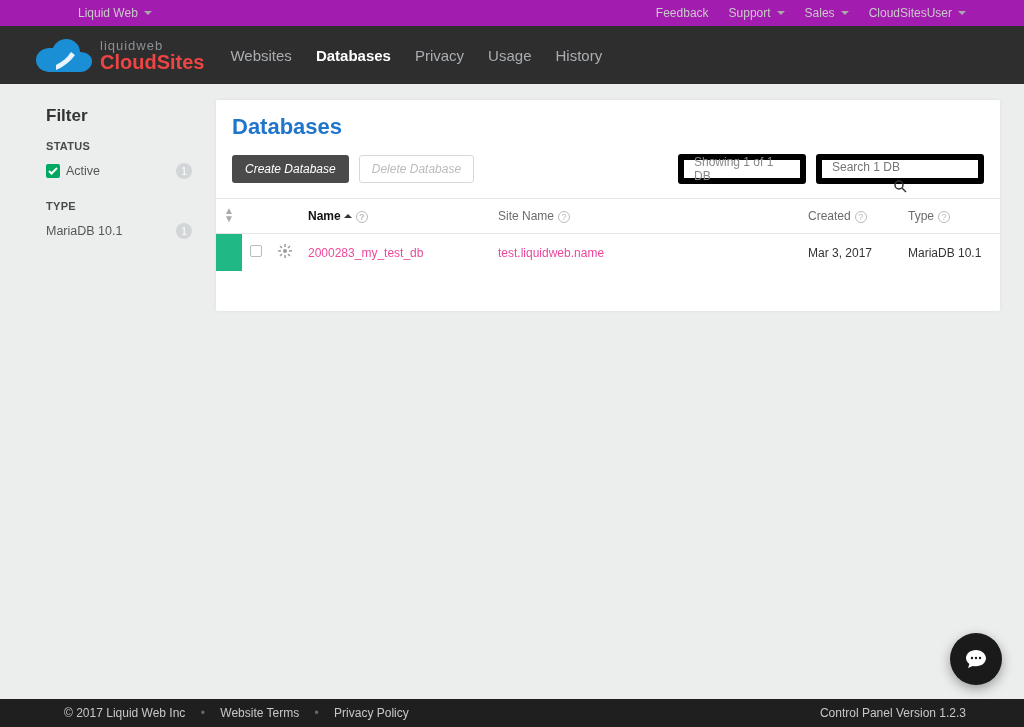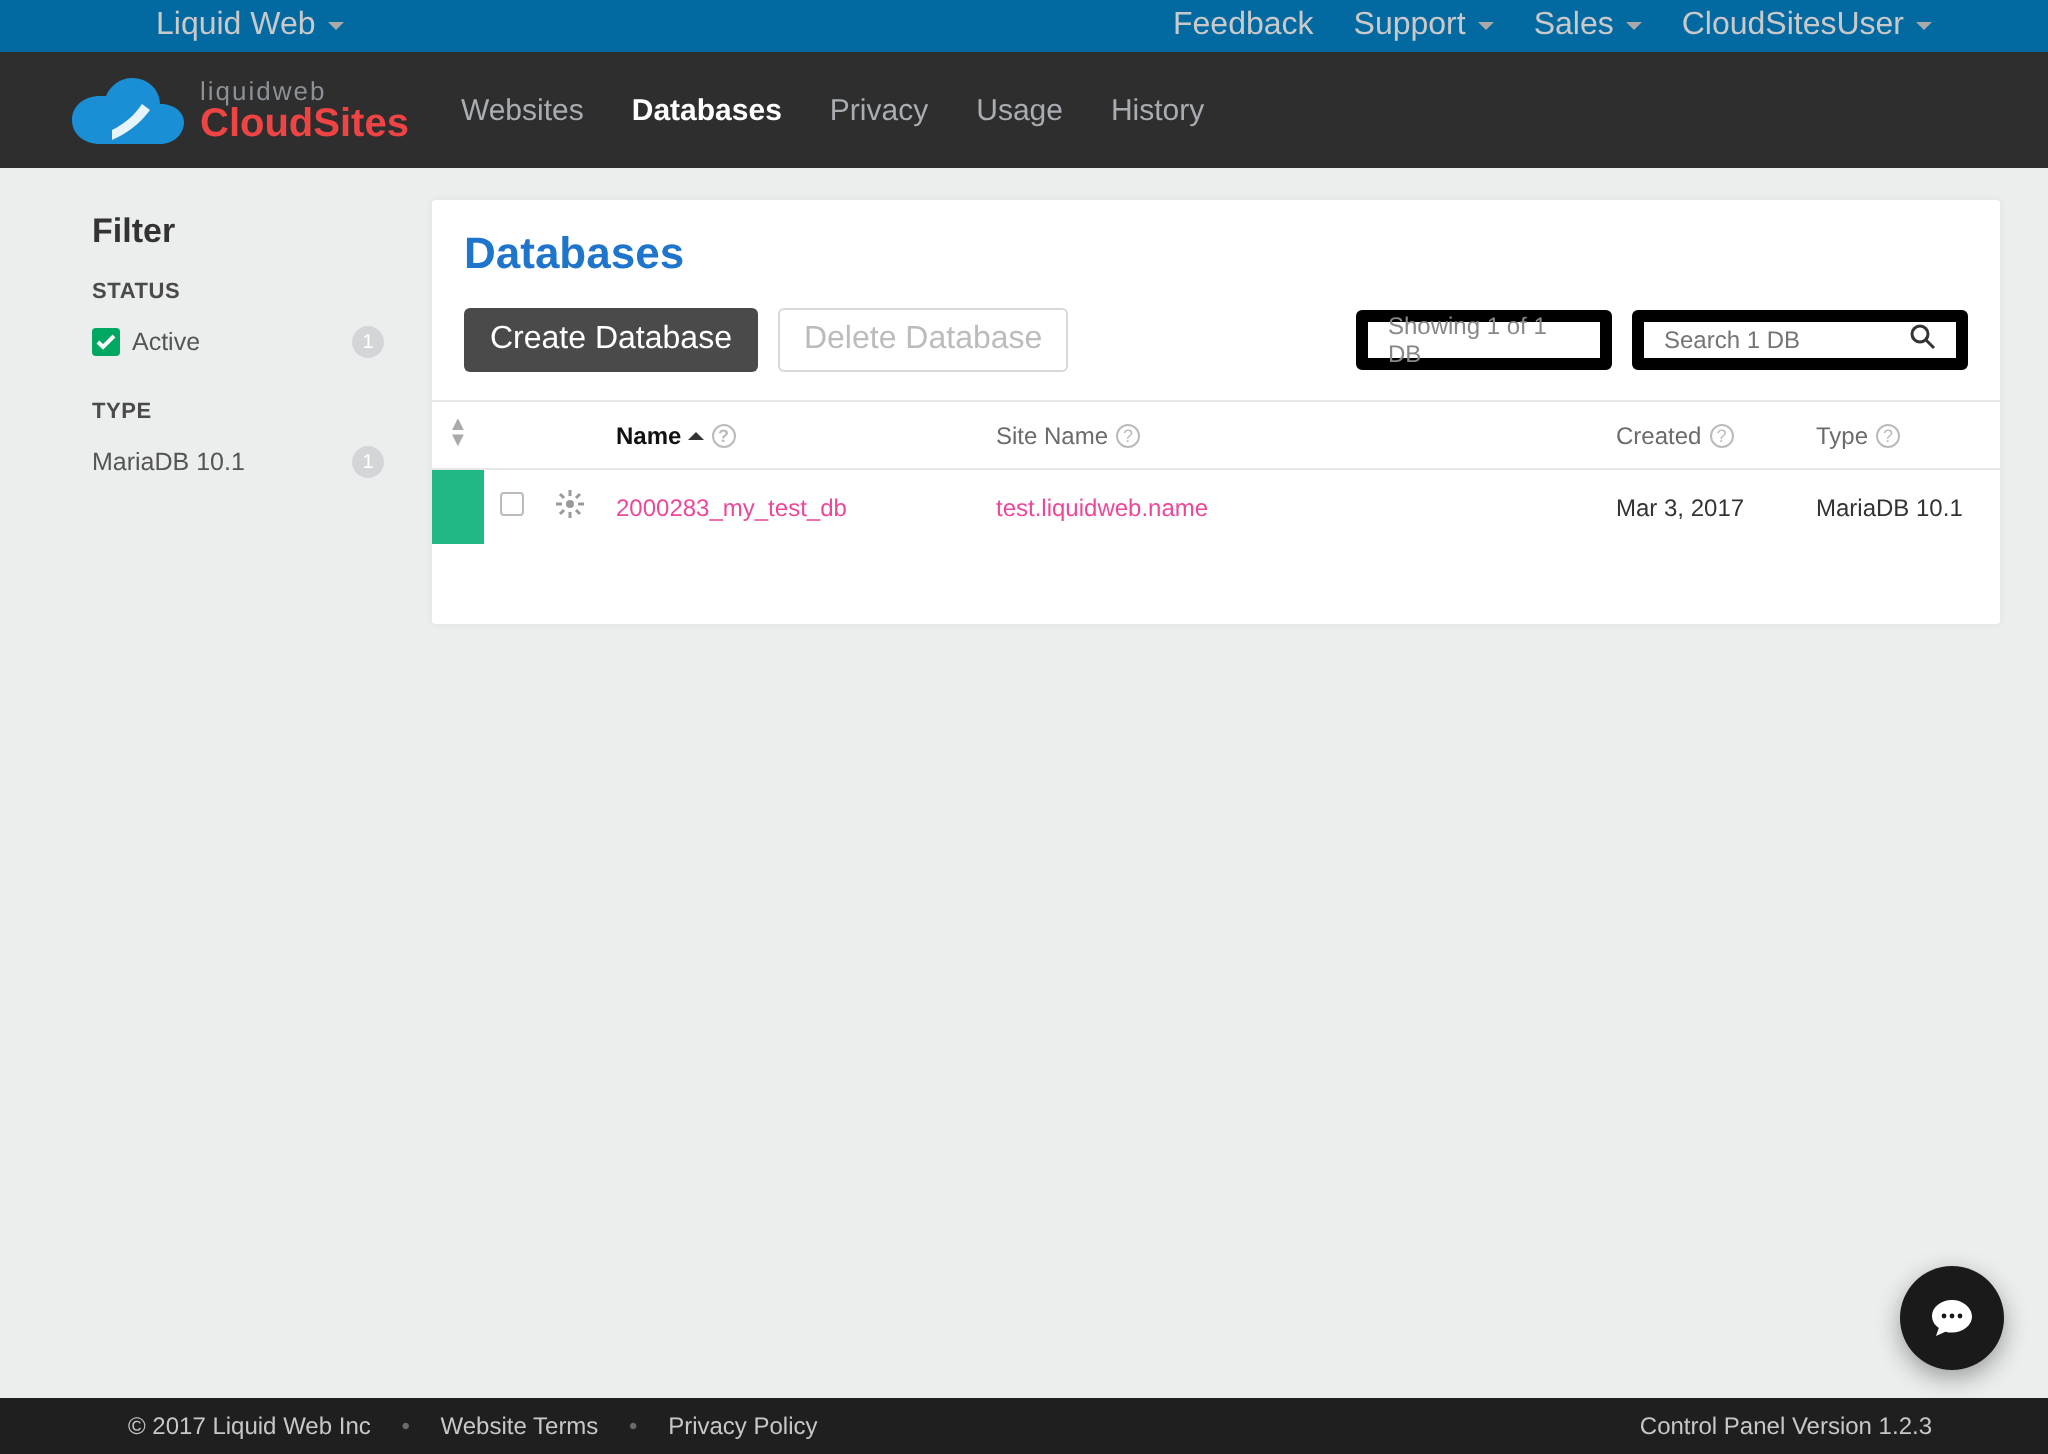--- a/index.html
+++ b/index.html
@@ -8,27 +8,27 @@
     background: #eceeee;
     color: #333;
     font-size: 13px;
     width: 1024px;
     height: 727px;
     position: relative;
     overflow: hidden;
   }
   
   .utilbar {
-    background: #0369a1;
+    background: #a21caf;
     height: 26px;
     display: flex;
     align-items: center;
     padding: 0 58px 0 58px;
     color: #c9c9c9;
-    font-size: 16px;
+    font-size: 12px;
   }
   .utilbar .left { display:flex; align-items:center; gap:4px;}
   .utilbar .spacer { flex:1; }
   .utilbar .item { margin-left: 20px; display:flex; align-items:center; gap:3px; cursor:pointer; }
   .chev::after { content:""; display:inline-block; border:4px solid transparent; border-top-color:#aaa; margin-left:3px; transform: translateY(2px);}
   
   .mainnav {
     background: #2e2e2e;
     height: 58px;
     display:flex;
@@ -69,30 +69,30 @@
     padding: 14px 0 40px 0;
     margin-left:24px;
   }
   .card h1 {
     color:#1f75cc; font-size:22px; font-weight:700; padding:0 16px 14px 16px;
   }
   .toolbar {
     display:flex; align-items:center; padding:0 16px 14px 16px; gap:10px;
   }
   .btn {
-    font-size:16px; padding:6px 12px; border-radius:3px; cursor:pointer; border:1px solid transparent;
+    font-size:12px; padding:6px 12px; border-radius:3px; cursor:pointer; border:1px solid transparent;font-style:italic;
   }
   .btn-dark { background:#4a4a4a; color:#fff; }
   .btn-disabled { background:#fff; color:#bcbcbc; border:1px solid #d8d8d8; cursor:default;}
   .toolbar .spacer { flex:1; }
   .fld {
     border:6px solid #000000; border-radius:3px; height:30px; font-size:12px; color:#888; padding:0 10px; background:#fff;
   }
   .fld.showing { width:128px; display:flex; align-items:center;}
-  .fld.search { width:168px; display:flex; align-items:center; justify-content:space-between; gap:6px;}
+  .fld.search { width:168px; display:flex; align-items:center; justify-content:space-between; gap:6px;flex-direction:column;}
   .fld.search input { border:none; outline:none; font-size:12px; width:100%; color:#555; }
   
   .tbl { width:100%; border-top:1px solid #e7e7e7; }
   .tbl th, .tbl td { text-align:left; font-size:12px; }
   .tbl thead th {
     padding:8px 8px; color:#6b6b6b; font-weight:400; border-bottom:1px solid #e7e7e7;
   }
   .tbl thead th.name { color:#111; font-weight:700; }
   .help-ic { display:inline-block; width:12px; height:12px; border:1px solid #bbb; border-radius:50%; font-size:9px; line-height:11px; text-align:center; color:#bbb; margin-left:4px; vertical-align:middle;}
   .sort-ic { color:#aaa; font-size:10px; display:inline-block; line-height:8px;}

